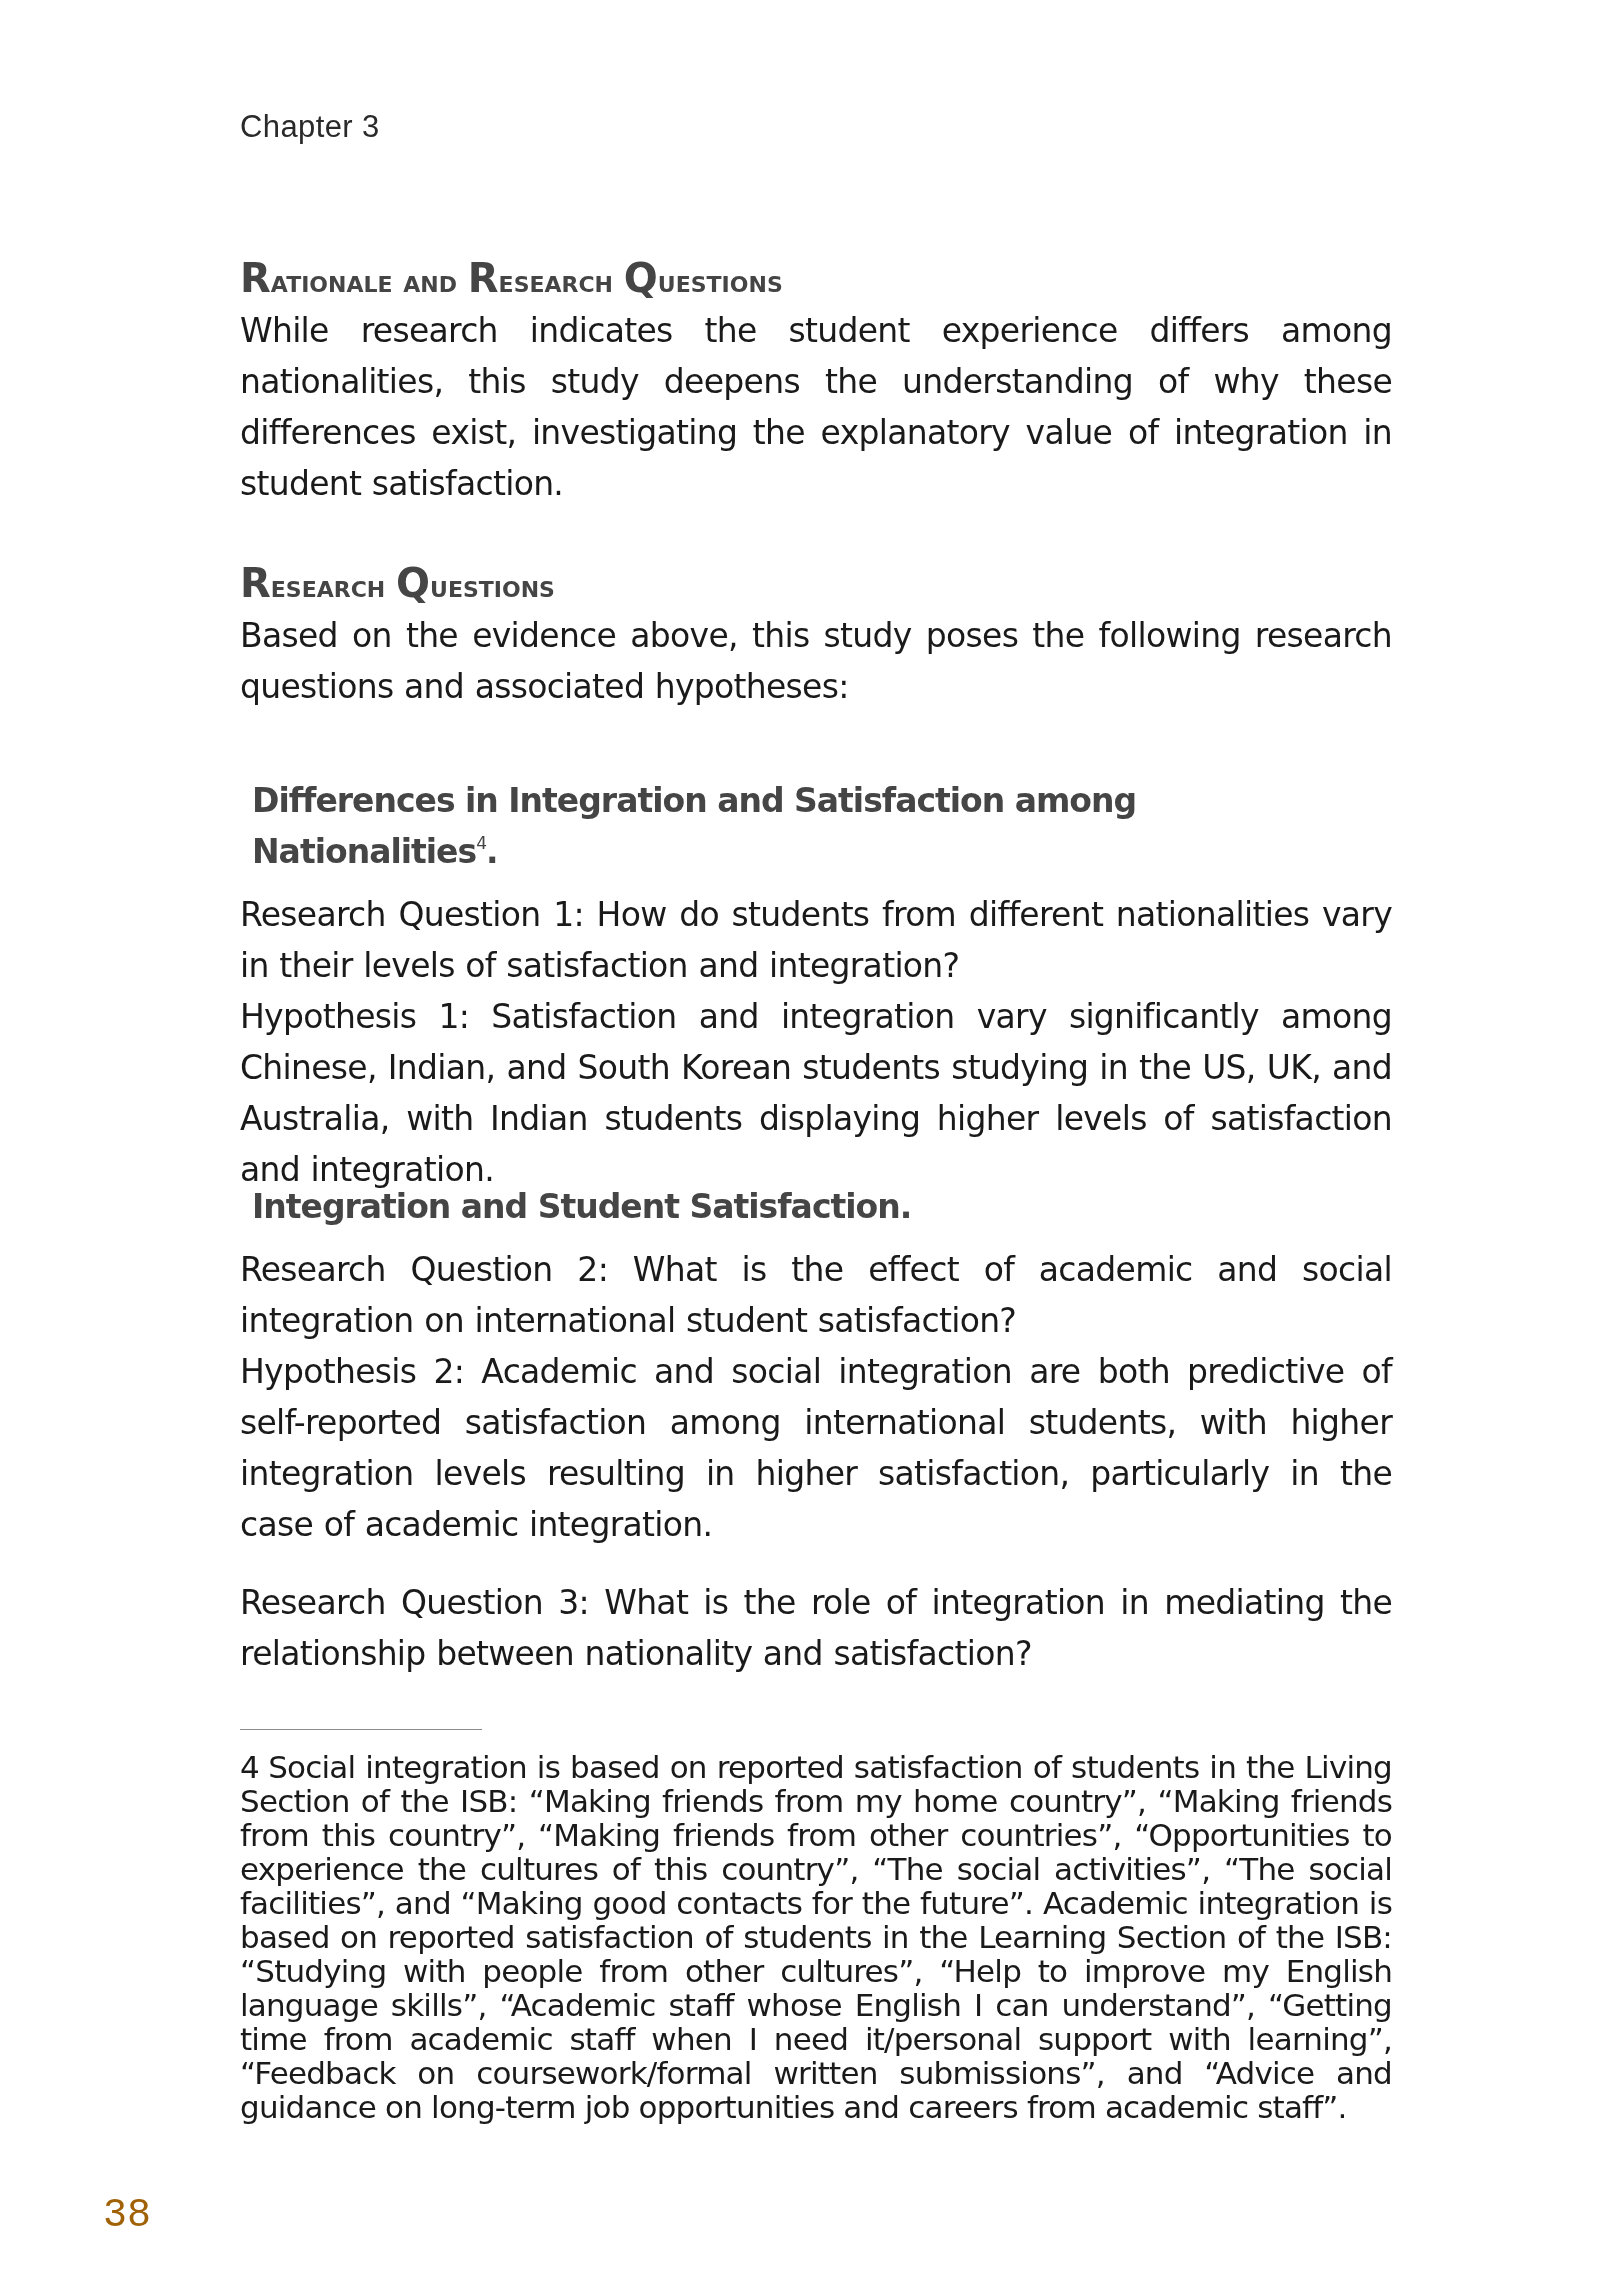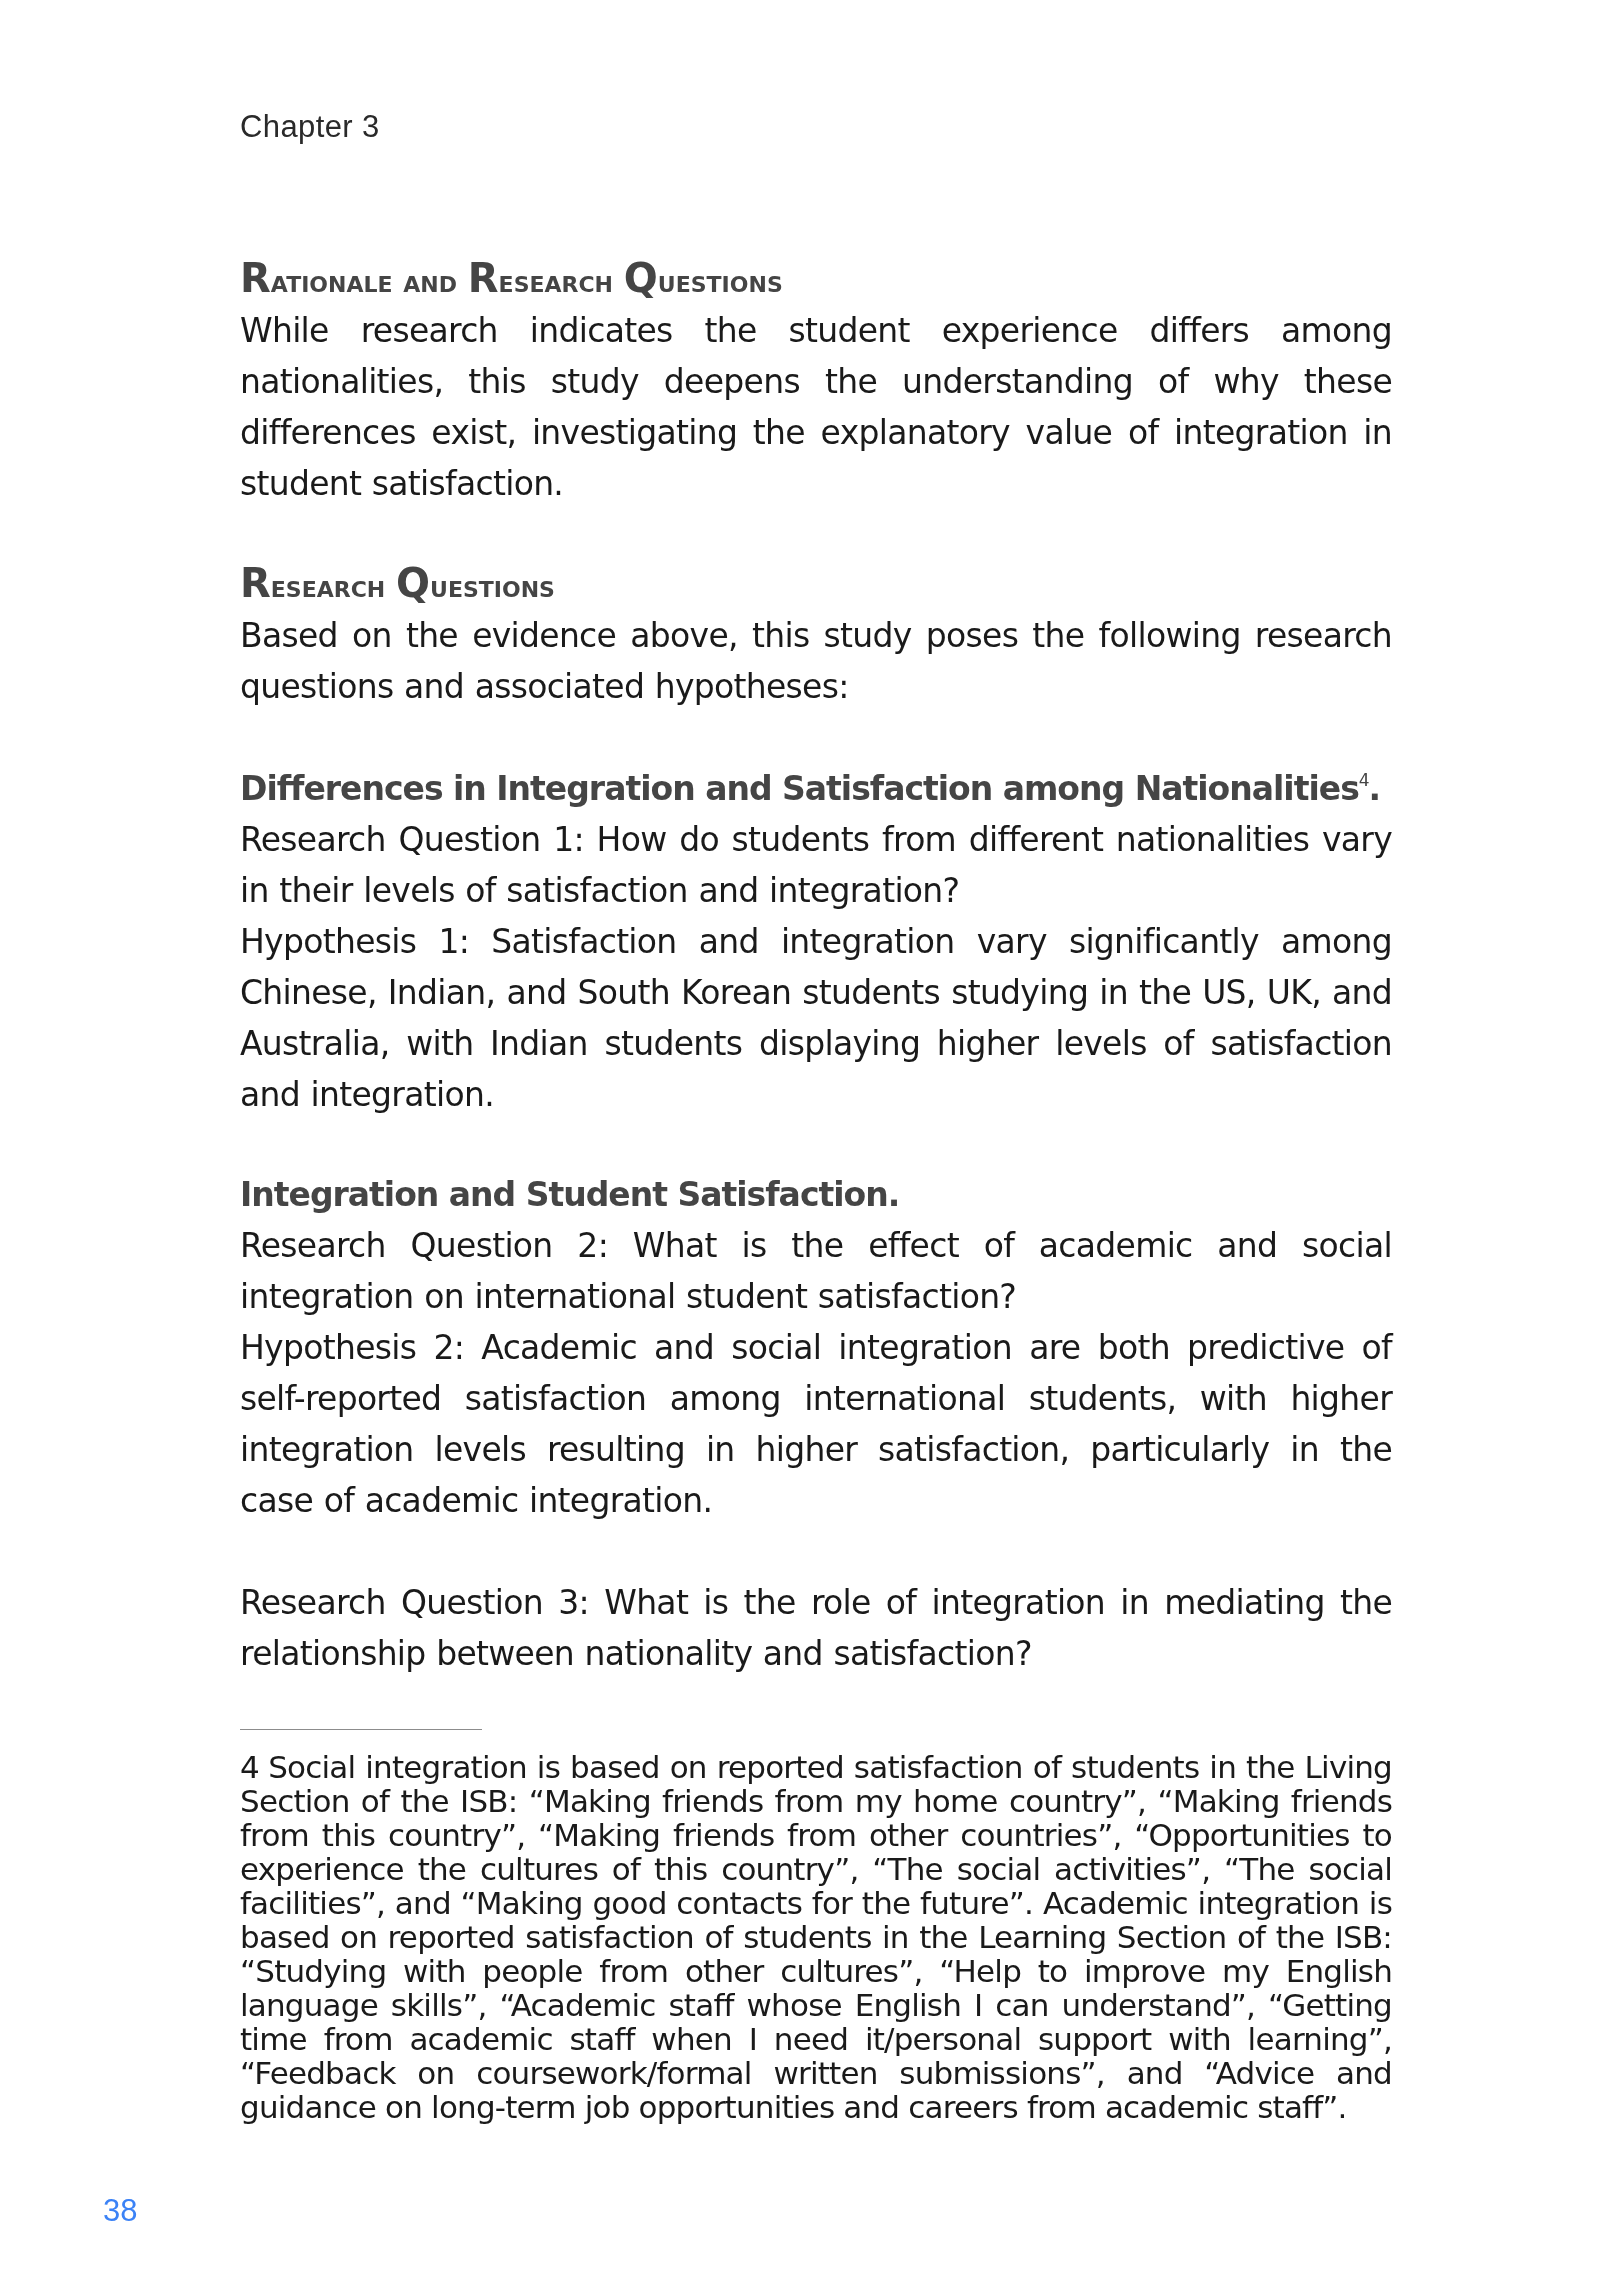--- a/index.html
+++ b/index.html
@@ -7,28 +7,28 @@
          font-family: "DejaVu Sans", sans-serif; color: #1a1a1a; }
   .chapter { position: absolute; left: 240px; top: 109px; font-size: 31px; font-weight: 300;
              color: #2a2a2a; font-family: "Liberation Sans", sans-serif; letter-spacing: 0.4px; }
   .col { position: absolute; left: 240px; width: 1152px; }
   .sc-heading { font-family: "DejaVu Sans", sans-serif; font-weight: bold; color: #454545;
                 font-size: 31px; line-height: 51px; font-variant: small-caps; letter-spacing: 0px;
                 text-transform: none; }
   .sc-heading .cap { font-size: 40px; }
   .body { font-size: 33px; line-height: 51px; text-align: justify; text-align-last: left;
           color: #1a1a1a; letter-spacing: -0.7px; word-spacing: 0.8px; margin: 0; }
-  .sub { font-size: 33px; line-height: 51px; font-weight: bold; color: #454545; margin: 0; letter-spacing: -1px; }
+  .sub { font-size: 33px; line-height: 51px; font-weight: bold; color: #454545; margin: 12px; letter-spacing: -1px; }
   .sub sup { font-size: 17px; vertical-align: 13.8px; line-height: 0; font-weight: normal; }
   .footrule { position: absolute; left: 240px; top: 1729px; width: 242px; height: 0;
               border-top: 1.5px solid #8c8c8c; }
   .footnote { position: absolute; left: 240px; top: 1750px; width: 1152px; font-size: 31px; line-height: 34px;
               text-align: justify; text-align-last: left; color: #1a1a1a; letter-spacing: -0.8px; margin: 0; }
   .footnote .fn-num { margin-right: 9.2px; }
-  .pagenum { position: absolute; left: 103px; top: 2193px; font-size: 31px; color: #3b82f6; font-family: Liberation Sans, sans-serif; font-weight: 300; }
+  .pagenum { position: absolute; left: 103px; top: 2193px; font-size: 40px; color: #a16207; font-family: Liberation Mono, monospace; font-weight: 300; }
 </style>
 </head>
 <body>
 
 <div class="chapter">Chapter 3</div>
 
 <div class="col sc-heading" style="top:253px;">
   <span class="cap">R</span><span>ationale and </span><span class="cap">R</span><span>esearch </span><span class="cap">Q</span><span>uestions</span>
 </div>
 

